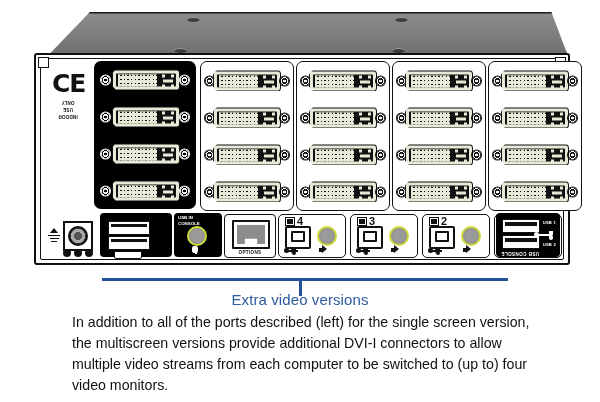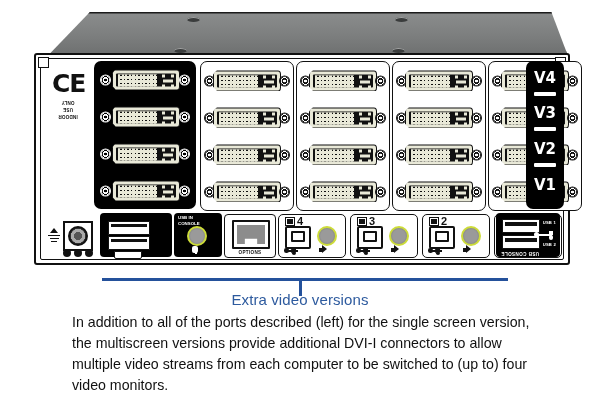--- a/index.html
+++ b/index.html
@@ -623,29 +623,20 @@
                 <span class="bar"></span>
               </div>
             </div>
           </div>
         <div class="screwpost sp-light" style="right:4px;">
             <i></i>
           </div>
       </div>
     </div>
 
-    <div class="vpanel" style="left:490px;top:6px;width:38px;height:148px;">
-      <div class="vlabel" style="top:8px;">V4</div>
-      <div class="vbar" style="top:31px;"></div>
-      <div class="vlabel" style="top:43px;">V3</div>
-      <div class="vbar" style="top:66px;"></div>
-      <div class="vlabel" style="top:79px;">V2</div>
-      <div class="vbar" style="top:102px;"></div>
-      <div class="vlabel" style="top:115px;">V1</div>
-    </div>
 
     <div class="bstrip">
 
       <div class="power-area">
         <div class="pwr-sym">
           <div class="tri"></div>
             <div class="l1"></div>
             <div class="l2"></div>
             <div class="l3"></div>
         </div>

